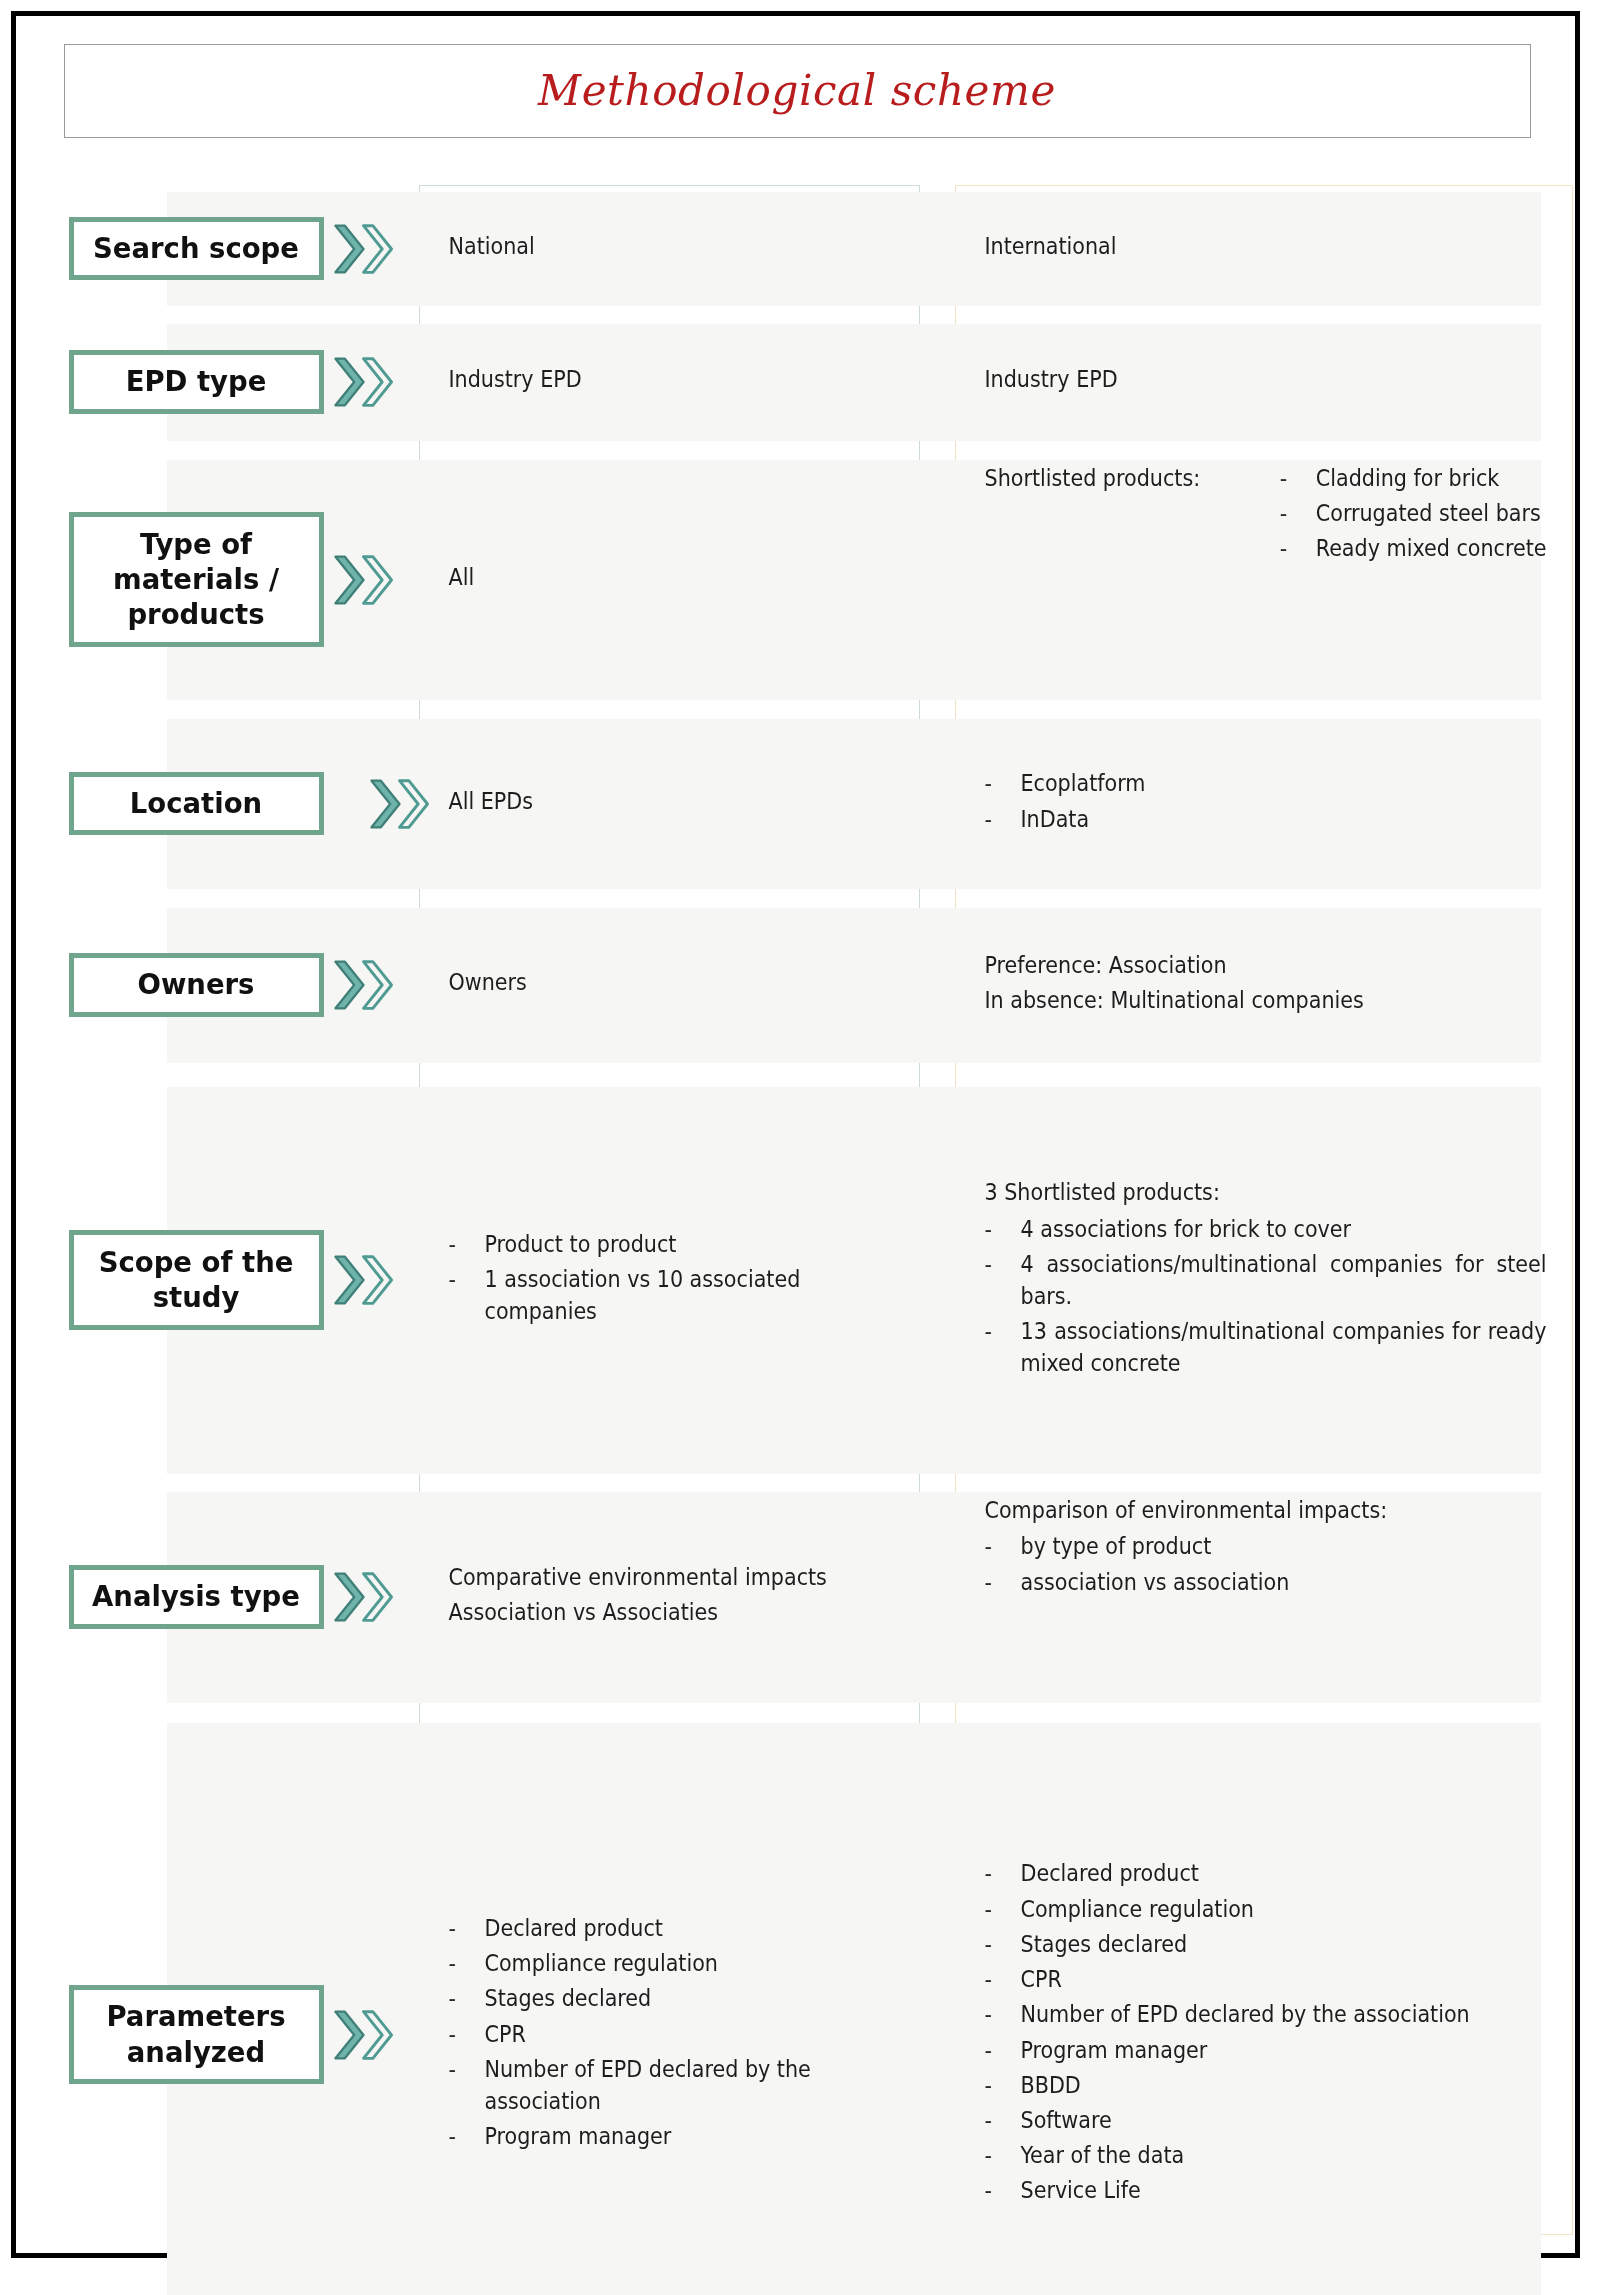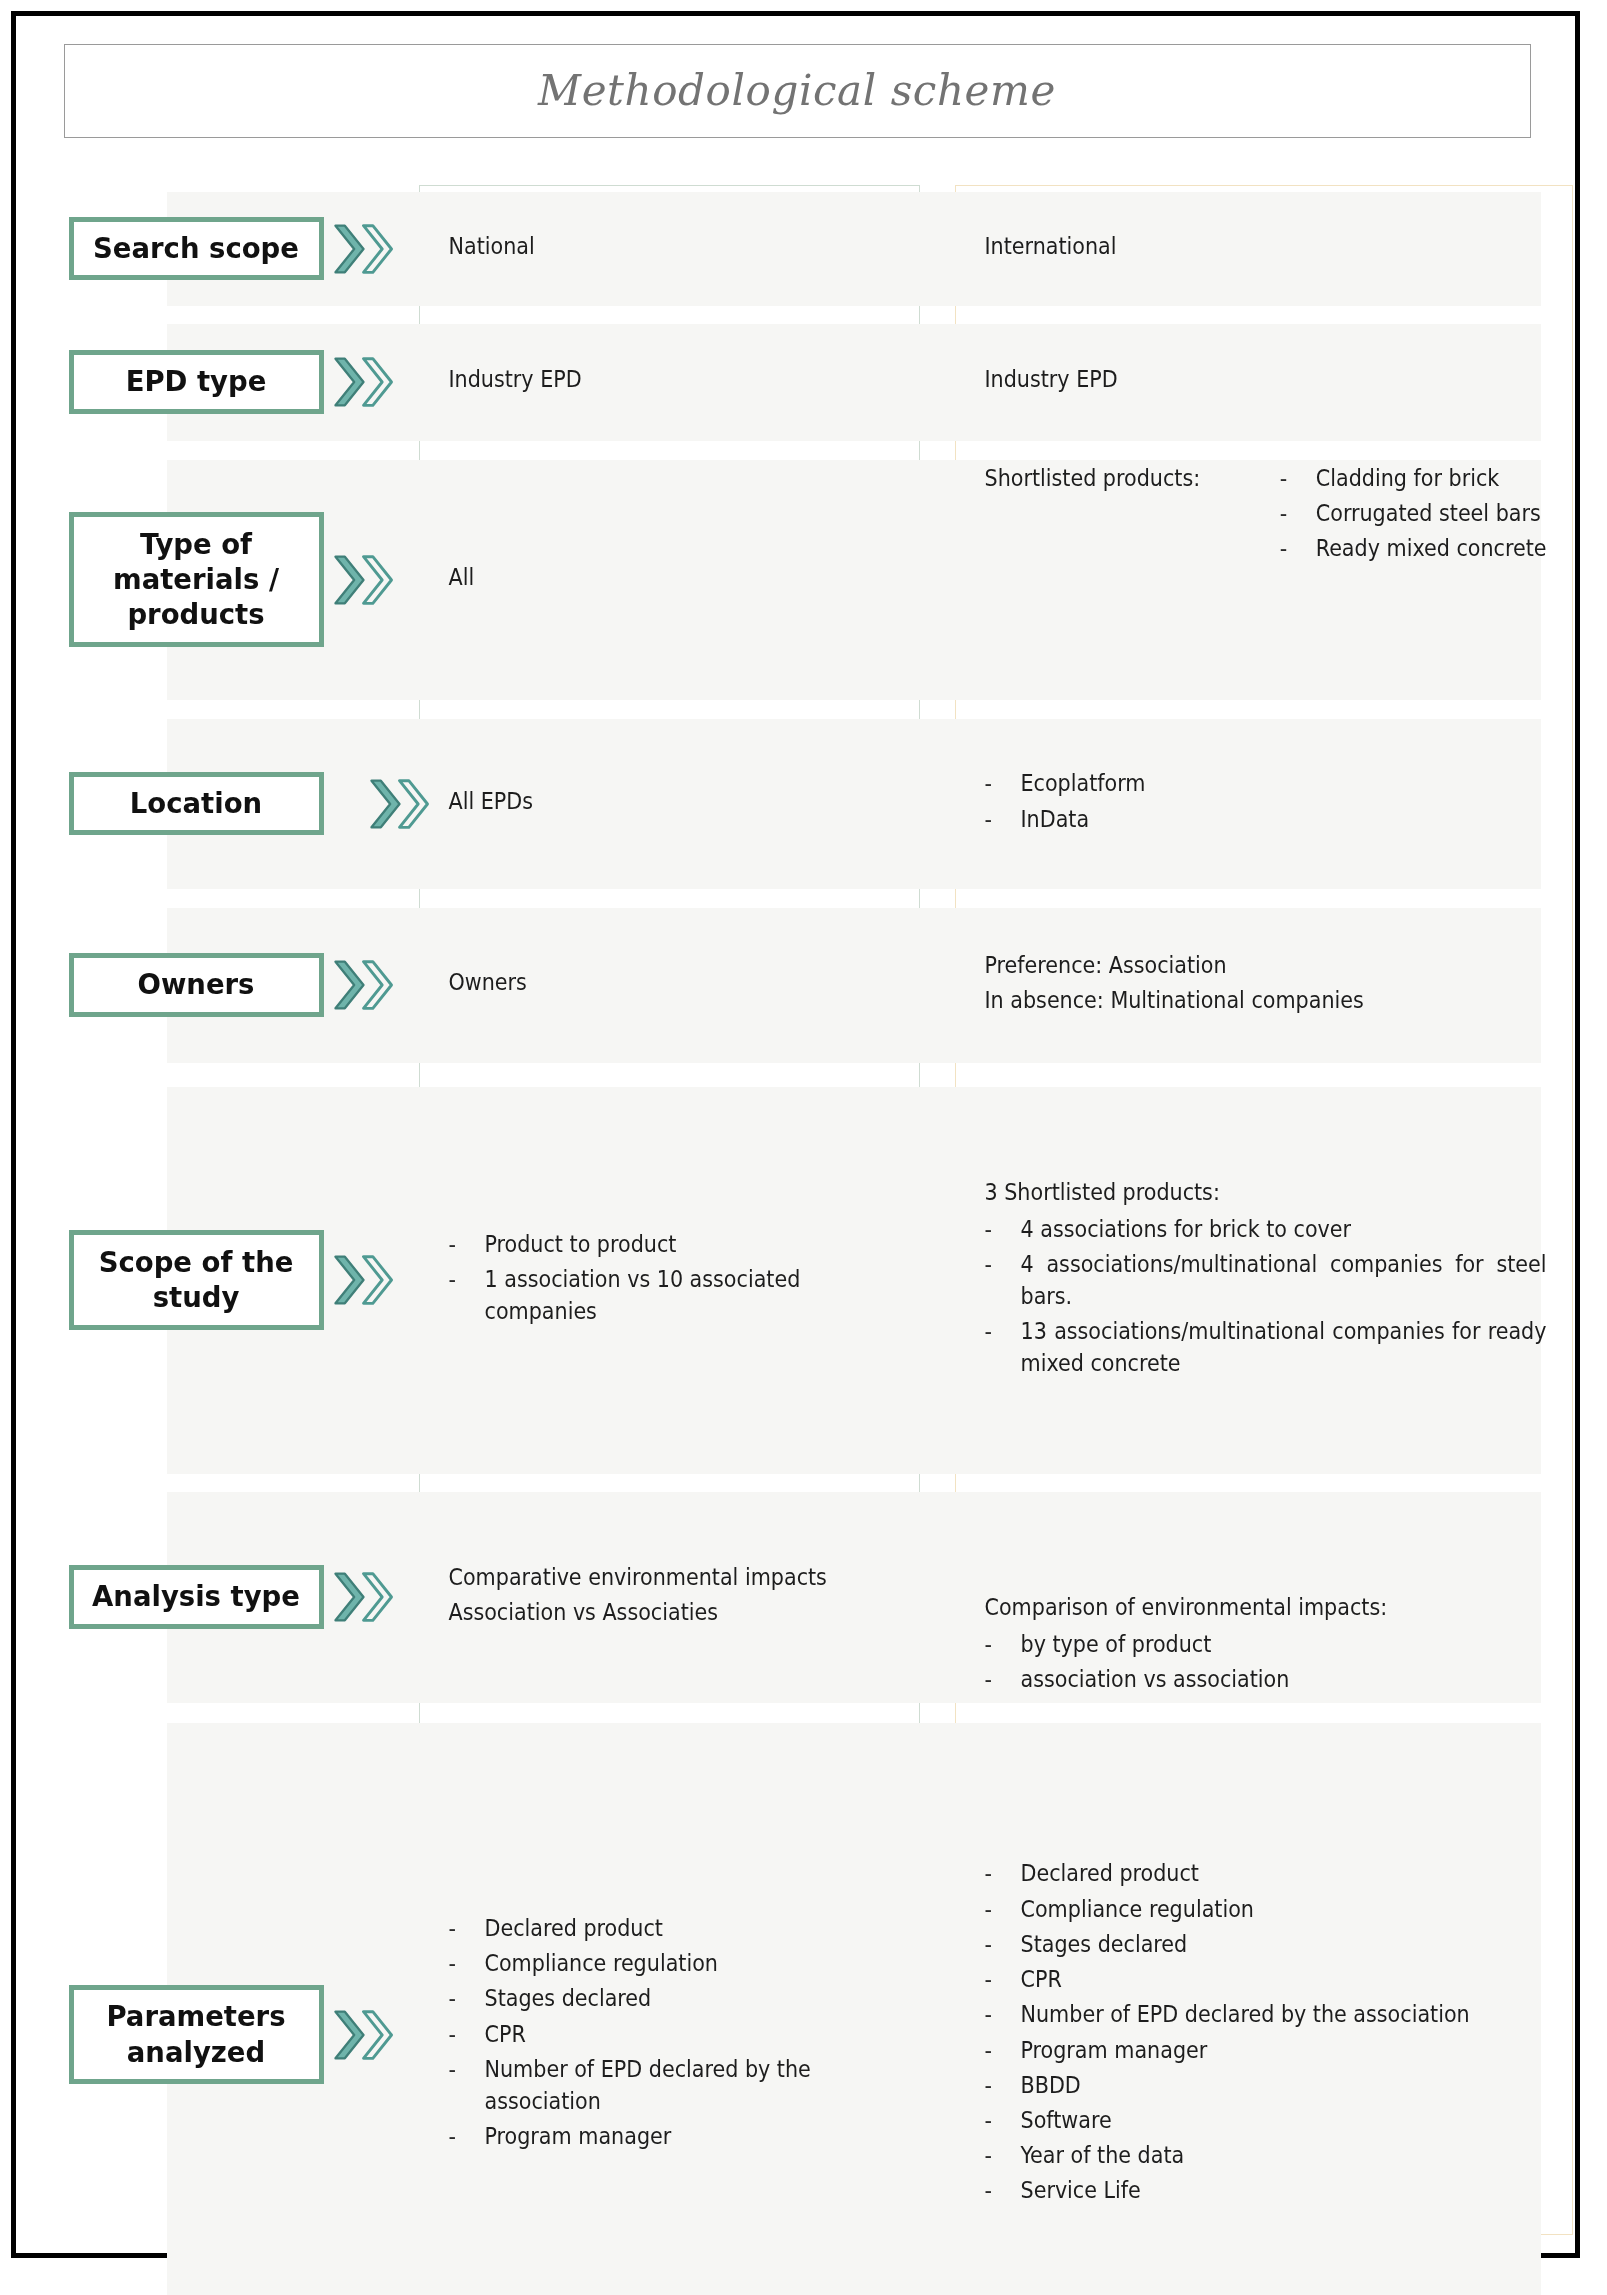--- a/index.html
+++ b/index.html
@@ -12,21 +12,21 @@
   .page{position:absolute;inset:0;background:#fff;}
 
   
   .title-box{
     position:absolute;left:48px;top:28px;width:1467px;height:94px;
     border:1.8px solid #9a9a9a;background:#fff;box-sizing:border-box;
     display:flex;align-items:center;justify-content:center;
   }
   .title-text{
     font-family:"DejaVu Serif",serif;
-    font-size:42px;font-weight:300;font-style:italic;color:#737373;
+    font-size:42px;font-weight:300;font-style:italic;color:#b91c1c;
     letter-spacing:0.6px;
   }
 
   
   .col-outline{position:absolute;top:169px;height:2050px;box-sizing:border-box;background:transparent;}
   .col-outline.left{left:403px;width:501px;border:1.8px solid #cfdcd2;}
   .col-outline.right{left:939px;width:618px;border:1.8px solid #f2e2c2;}
 
   
   .rows{position:absolute;left:0;top:169px;width:100%;}
@@ -268,21 +268,21 @@
               <svg width="61" height="56" viewBox="0 0 104 96">
                 <path d="M4 8 L20 8 L52 48 L20 88 L4 88 L36 48 Z" fill="#6fb4ab" stroke="#3f7f78" stroke-width="4" stroke-linejoin="round"></path>
                 <path d="M52 8 L68 8 L100 48 L68 88 L52 88 L84 48 Z" fill="none" stroke="#4f9a92" stroke-width="5" stroke-linejoin="round"></path>
               </svg>
             </div>
           </div>
           <div class="cell left just" style="top: 0px; height: 211px; display: flex; flex-direction: column; justify-content: center; padding-top: 3.5px; padding-bottom: 3.5px;">
             <p class="">Comparative environmental impacts</p>
             <p class="">Association vs Associaties</p>
           </div>
-          <div class="cell right" style="top: 0px; height: 211px; display: flex; flex-direction: column; justify-content: flex-end; padding-top: 3.5px; padding-bottom: 3.5px;">
+          <div class="cell right" style="top: 0px; height: 211px; display: flex; flex-direction: column; justify-content: flex-start; padding-top: 3.5px; padding-bottom: 3.5px;">
             <p class="lead">Comparison of environmental impacts:</p>
             <ul>
               <li>
                 <span class="dash">-</span>
                 <span class="txt">by type of product</span>
               </li>
               <li>
                 <span class="dash">-</span>
                 <span class="txt">association vs association</span>
               </li>

